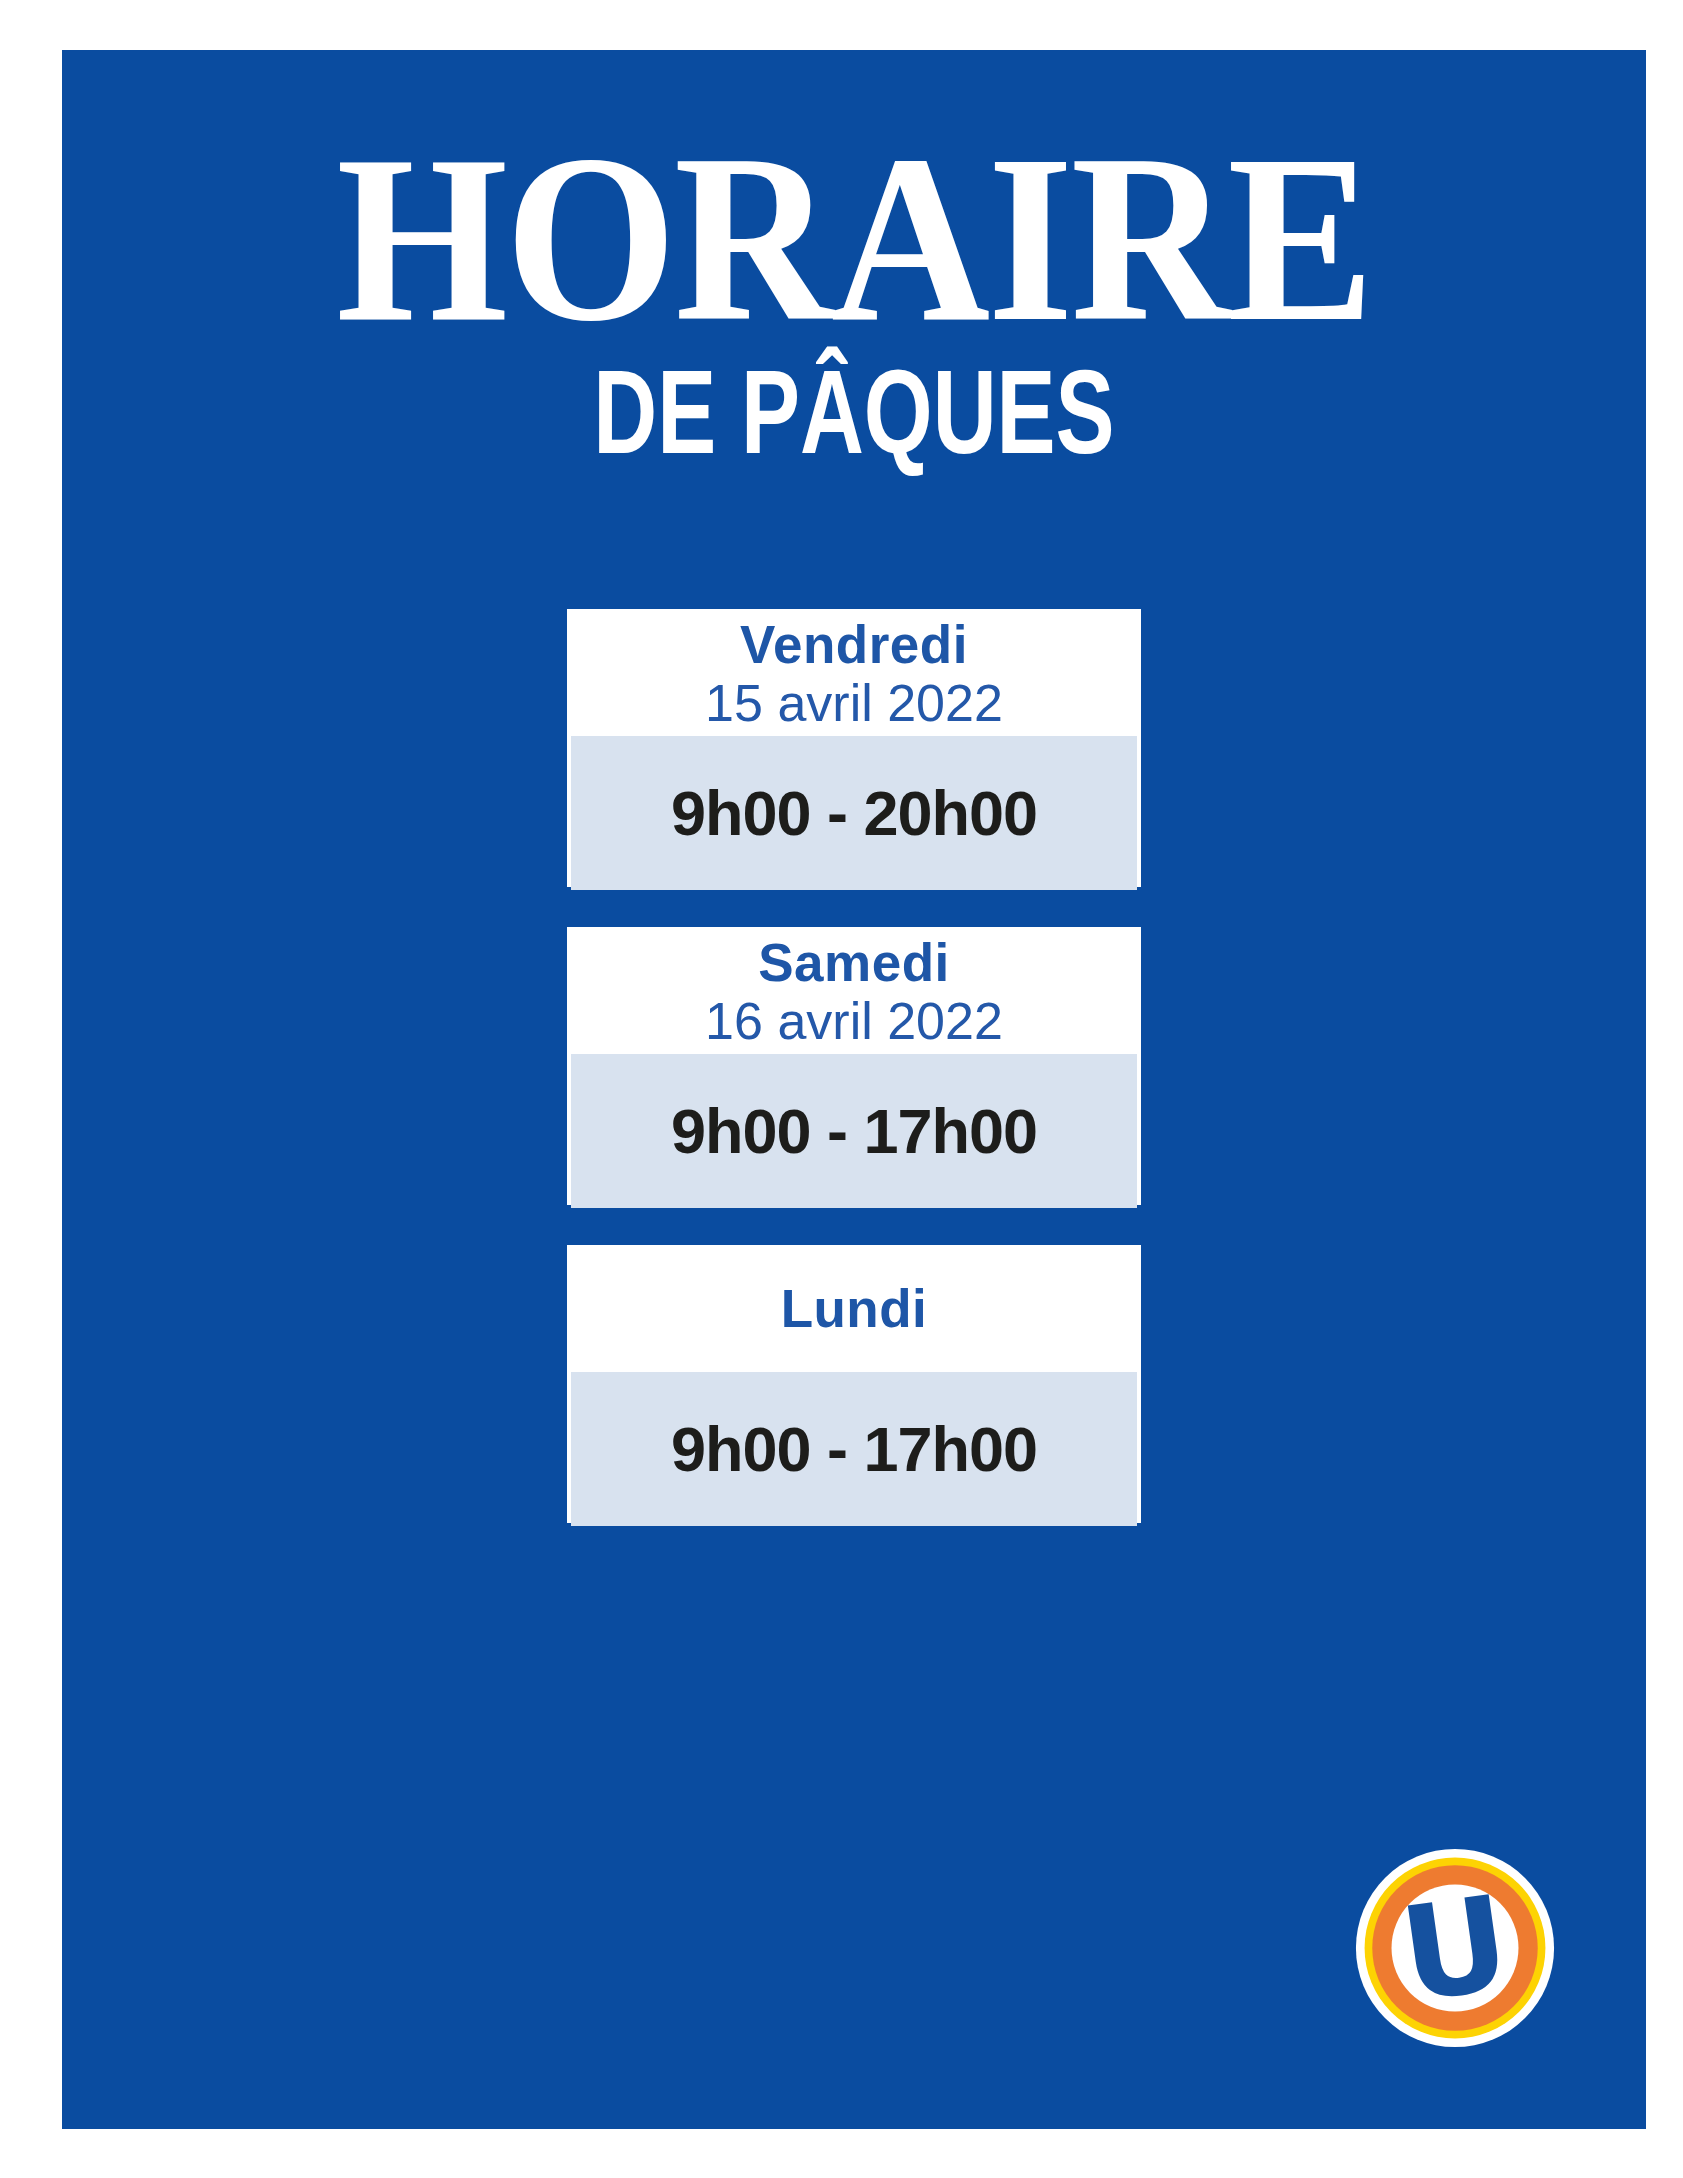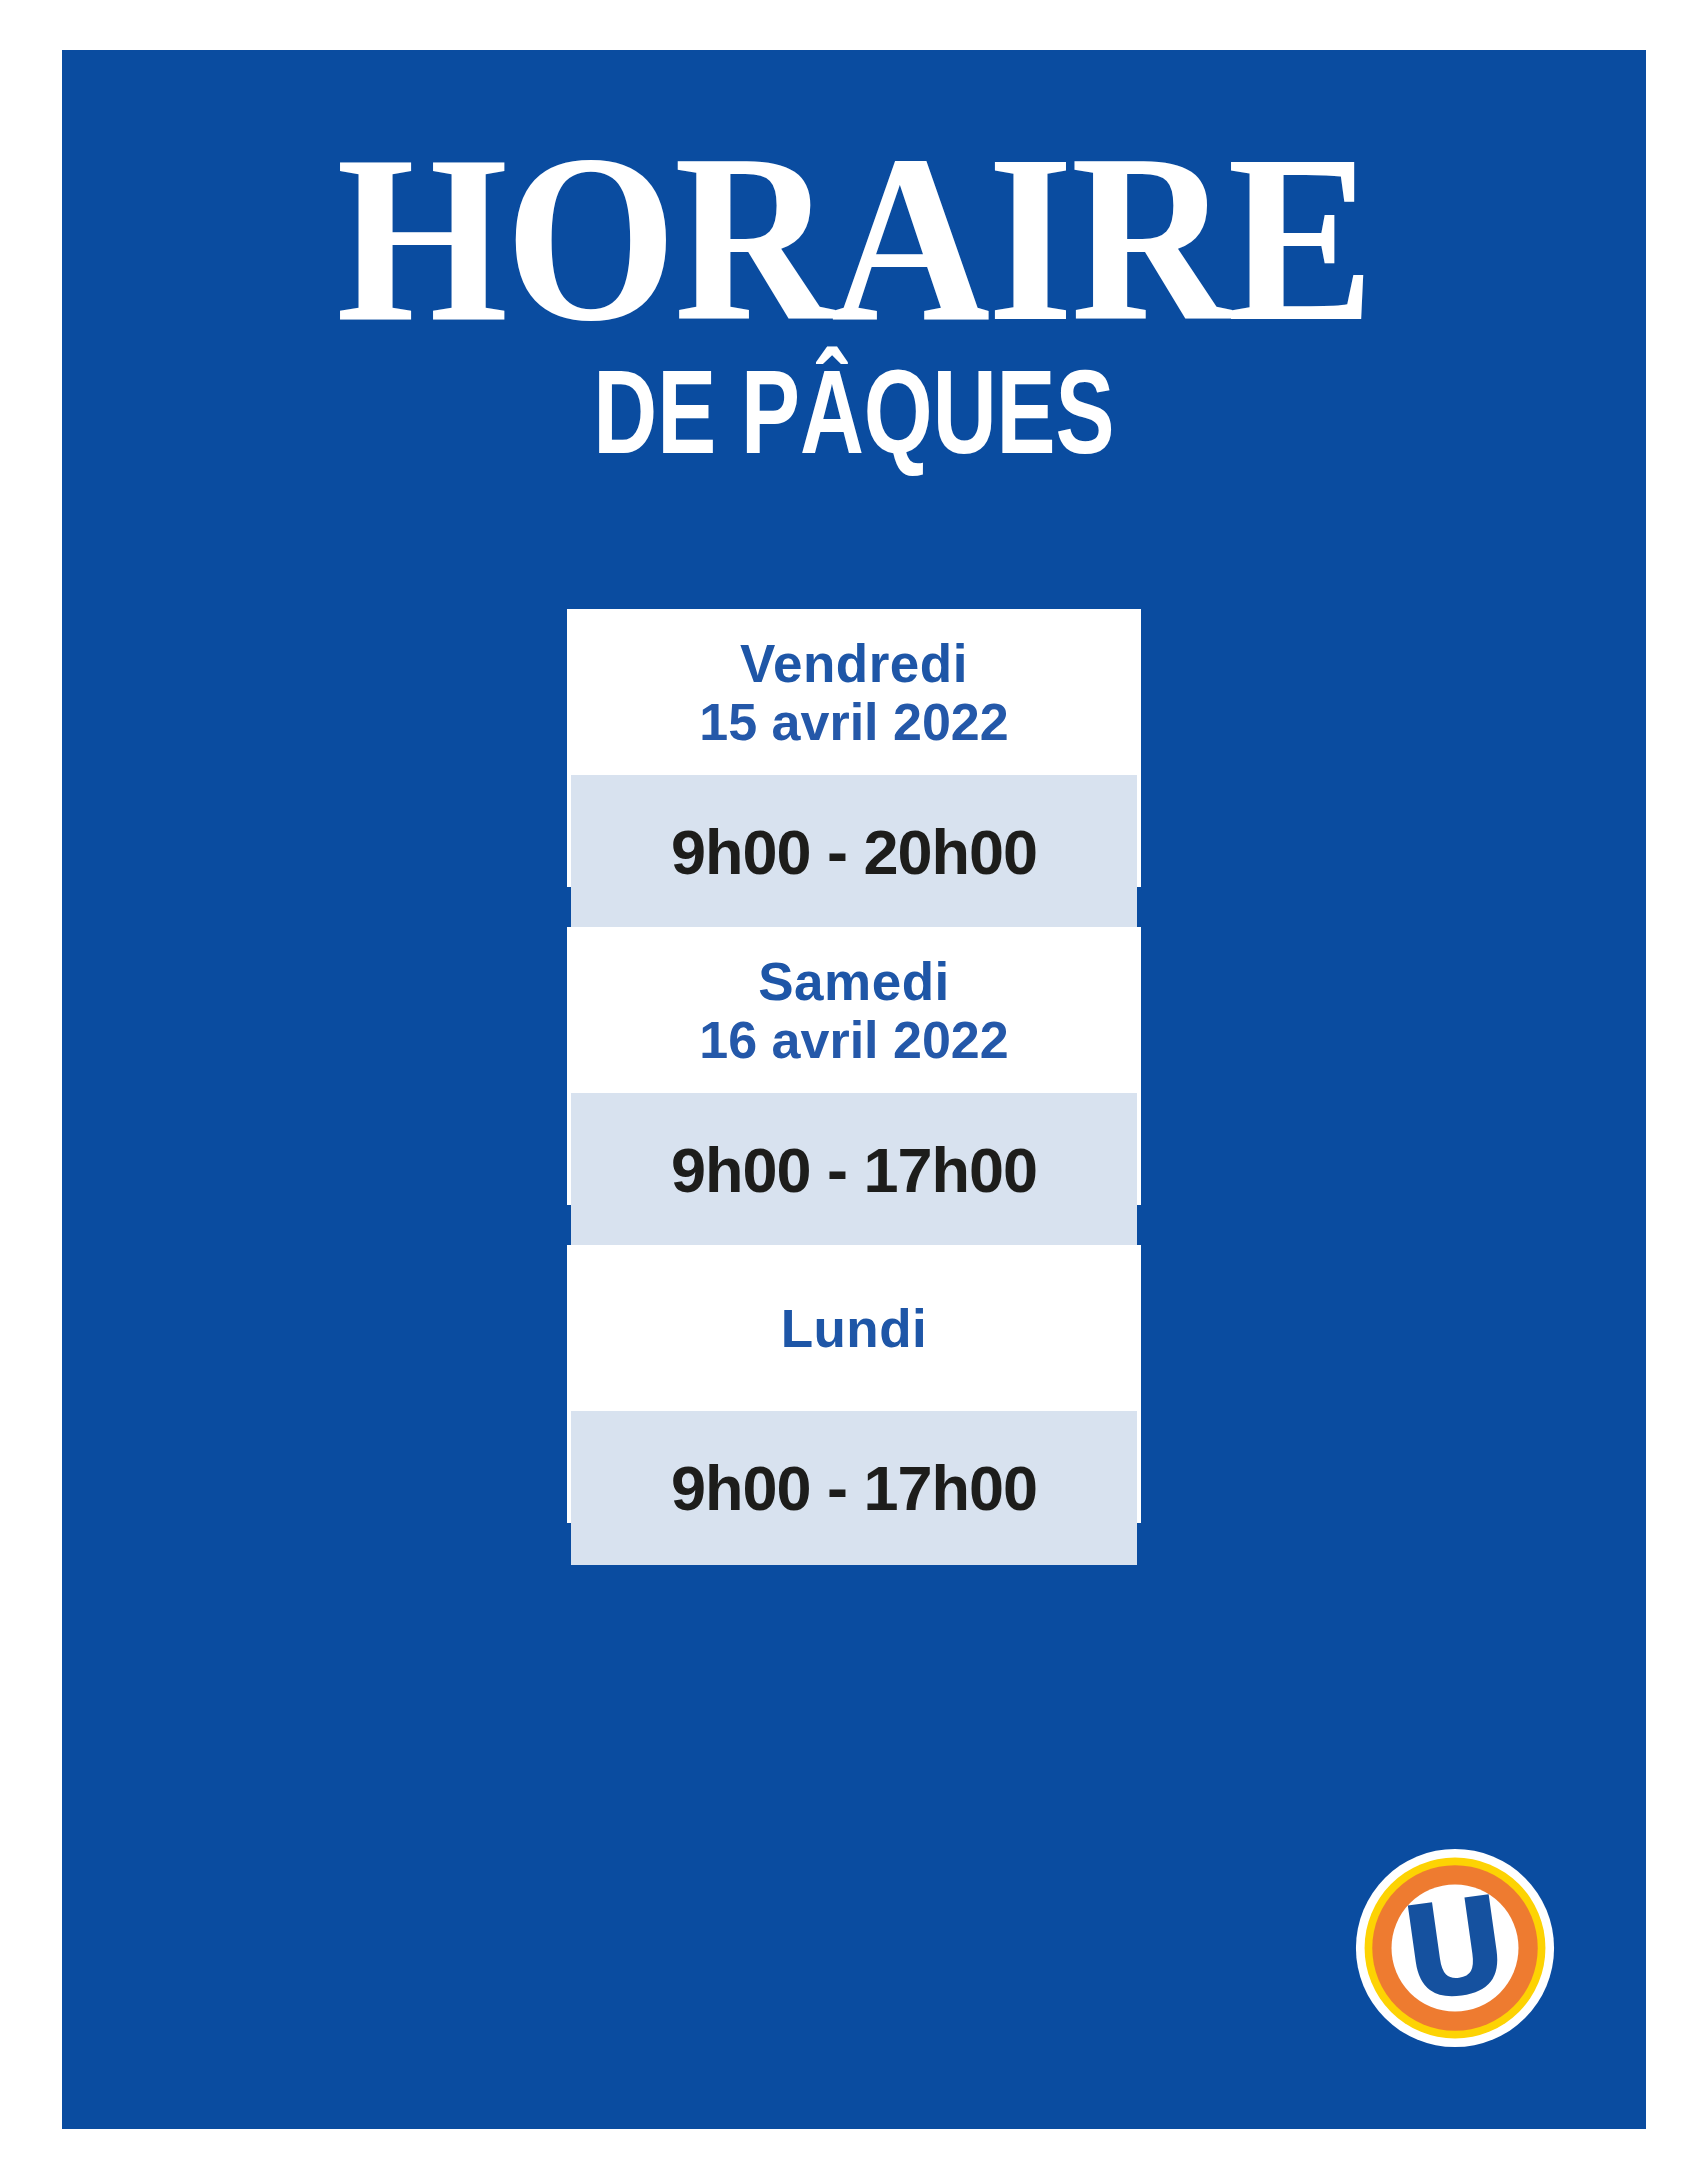--- a/index.html
+++ b/index.html
@@ -38,32 +38,32 @@
     transform:translateX(-50%);
     width:574px;
   }
   .card{
     width:574px;height:278px;
     background:#ffffff;
     margin-bottom:40px;
     box-sizing:border-box;
   }
   .card-header{
-    height:166px;
+    height:127px;
     display:flex;flex-direction:column;
     justify-content:center;align-items:center;
     text-align:center;
   }
   .day{
     font-size:53px;font-weight:700;line-height:61px;
     color:var(--text-blue,#1e56a7);
     letter-spacing:0.5px;
   }
   .date{
-    font-size:52px;font-weight:700;line-height:57px;
+    font-size:52px;font-weight:400;line-height:57px;
     color:var(--date-blue,#2458a9);
   }
   .card-hours{
     margin:0 4px 4px 4px;
     height:154px;
     background:var(--band-gray,#d8e2ef);
     display:flex;justify-content:center;align-items:center;
     font-size:63px;font-weight:700;
     color:var(--hours-black,#1d1d1b);
     letter-spacing:-1px;

